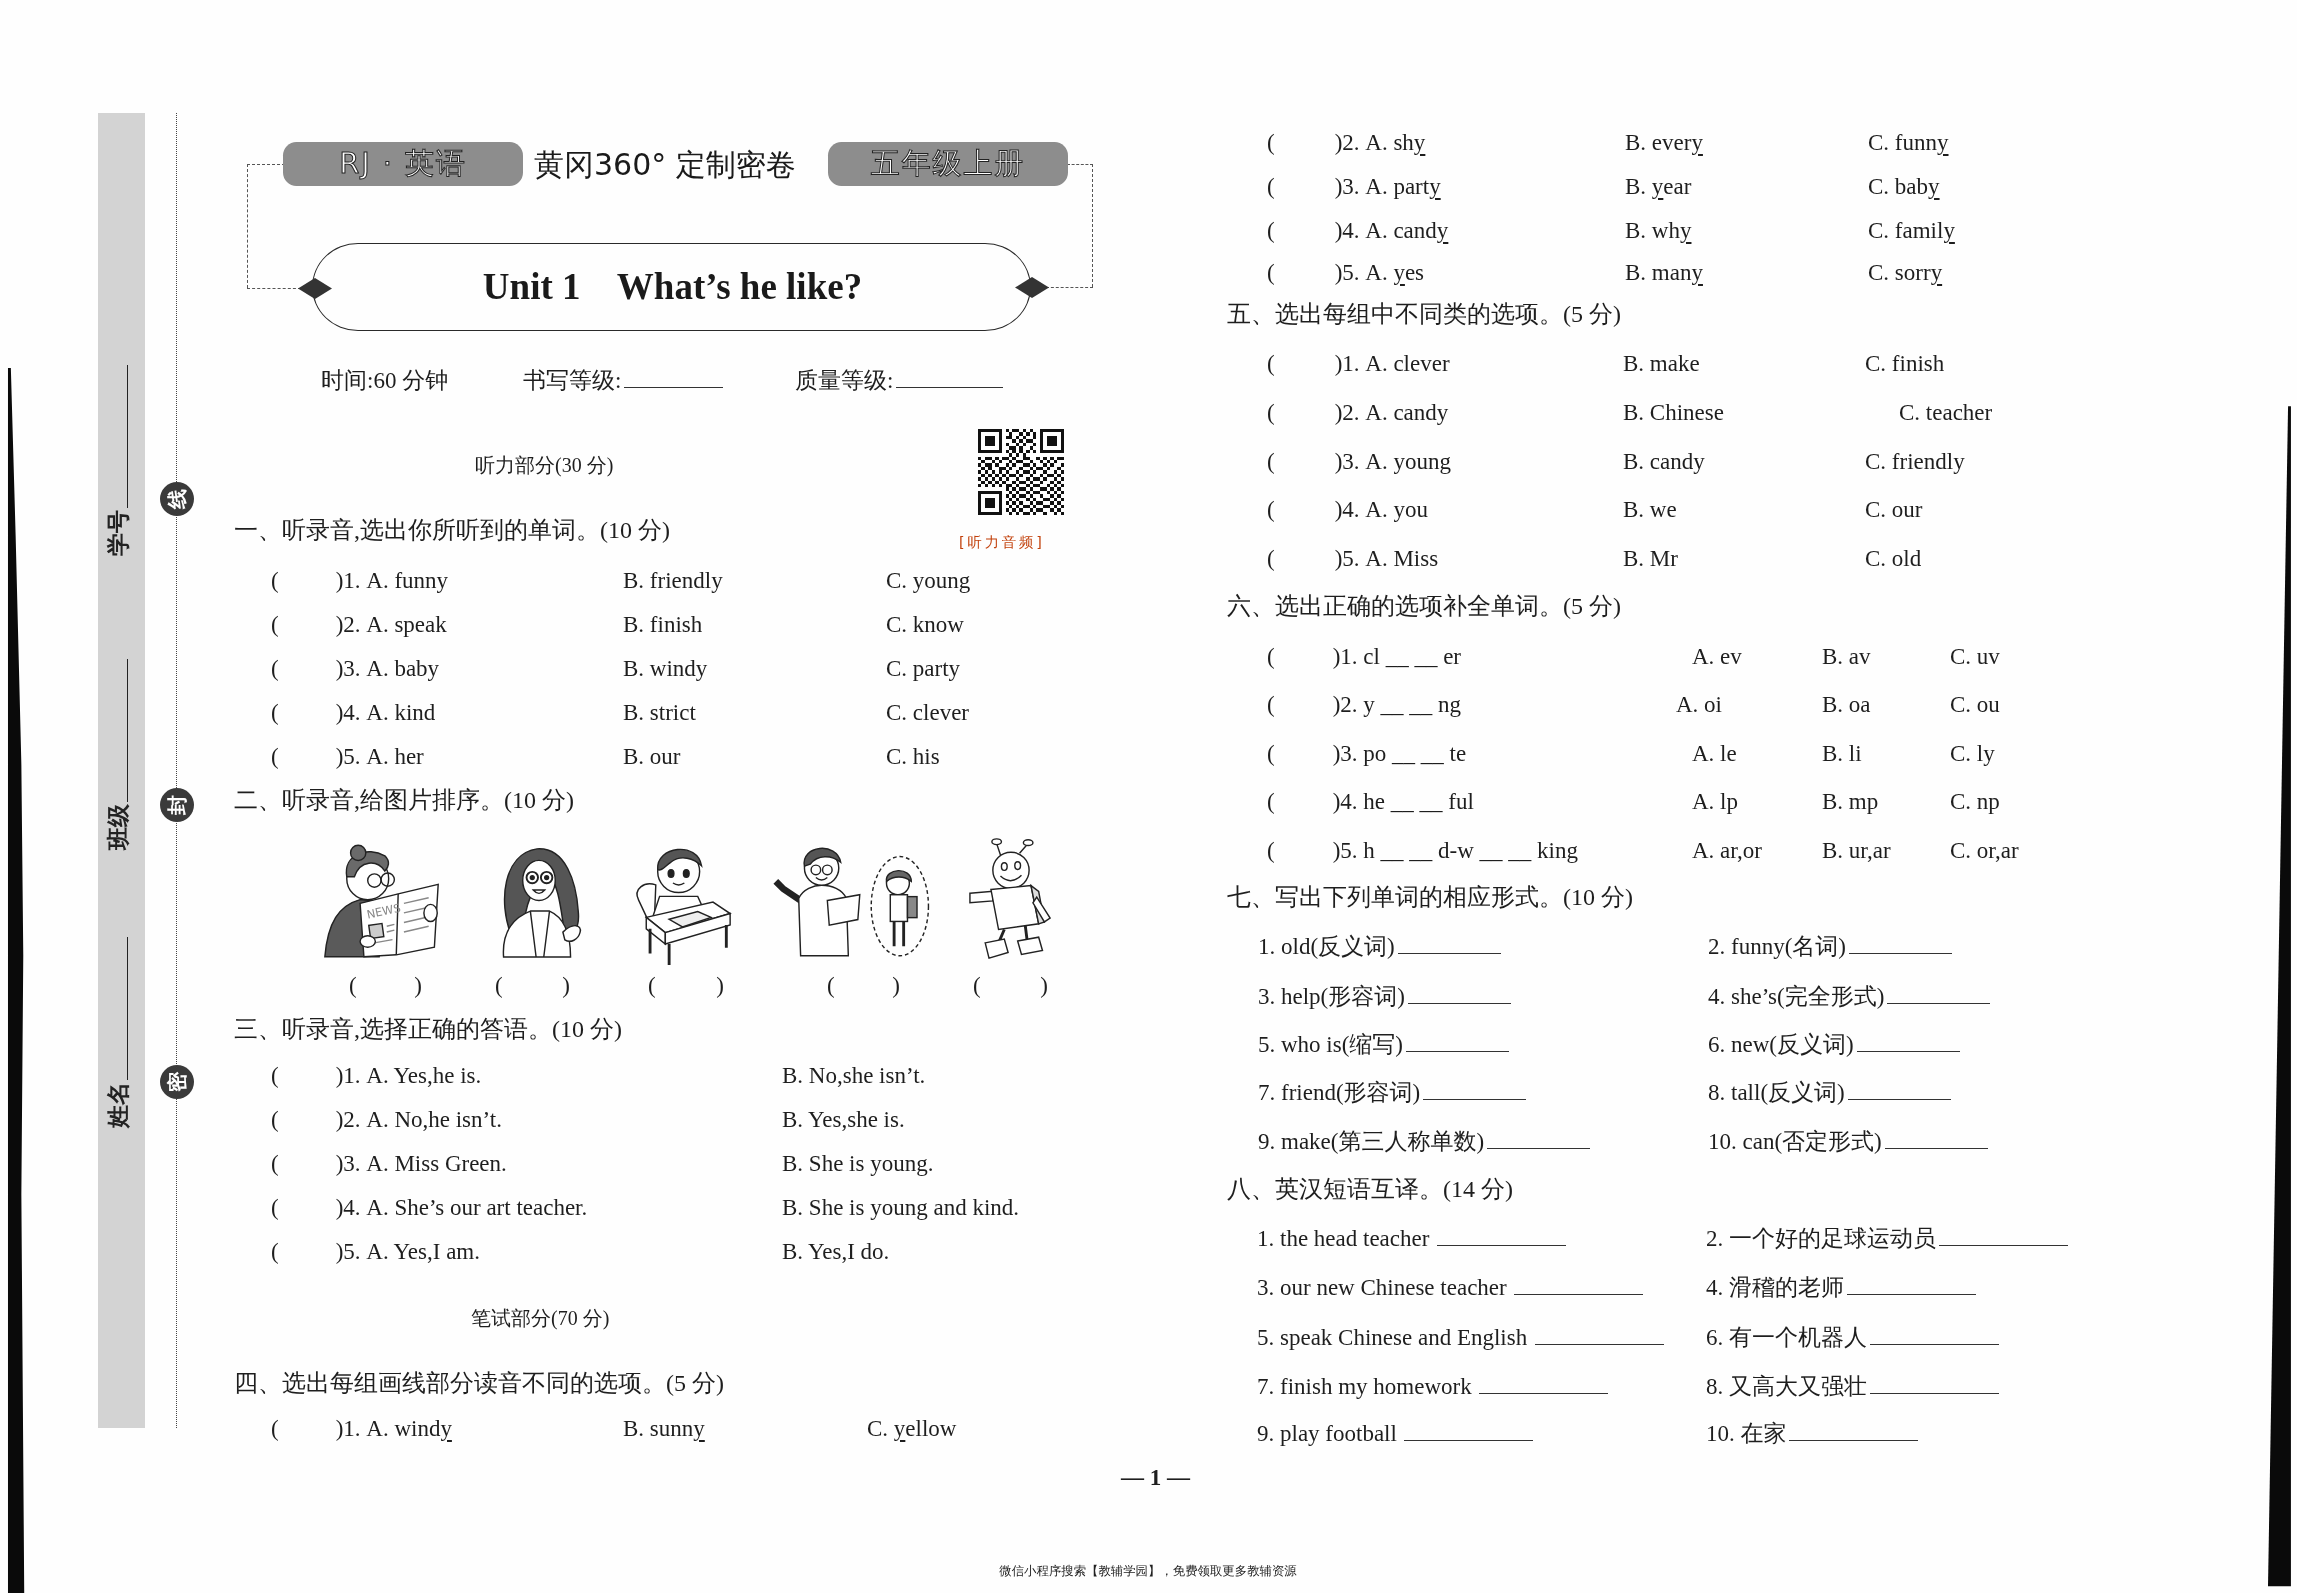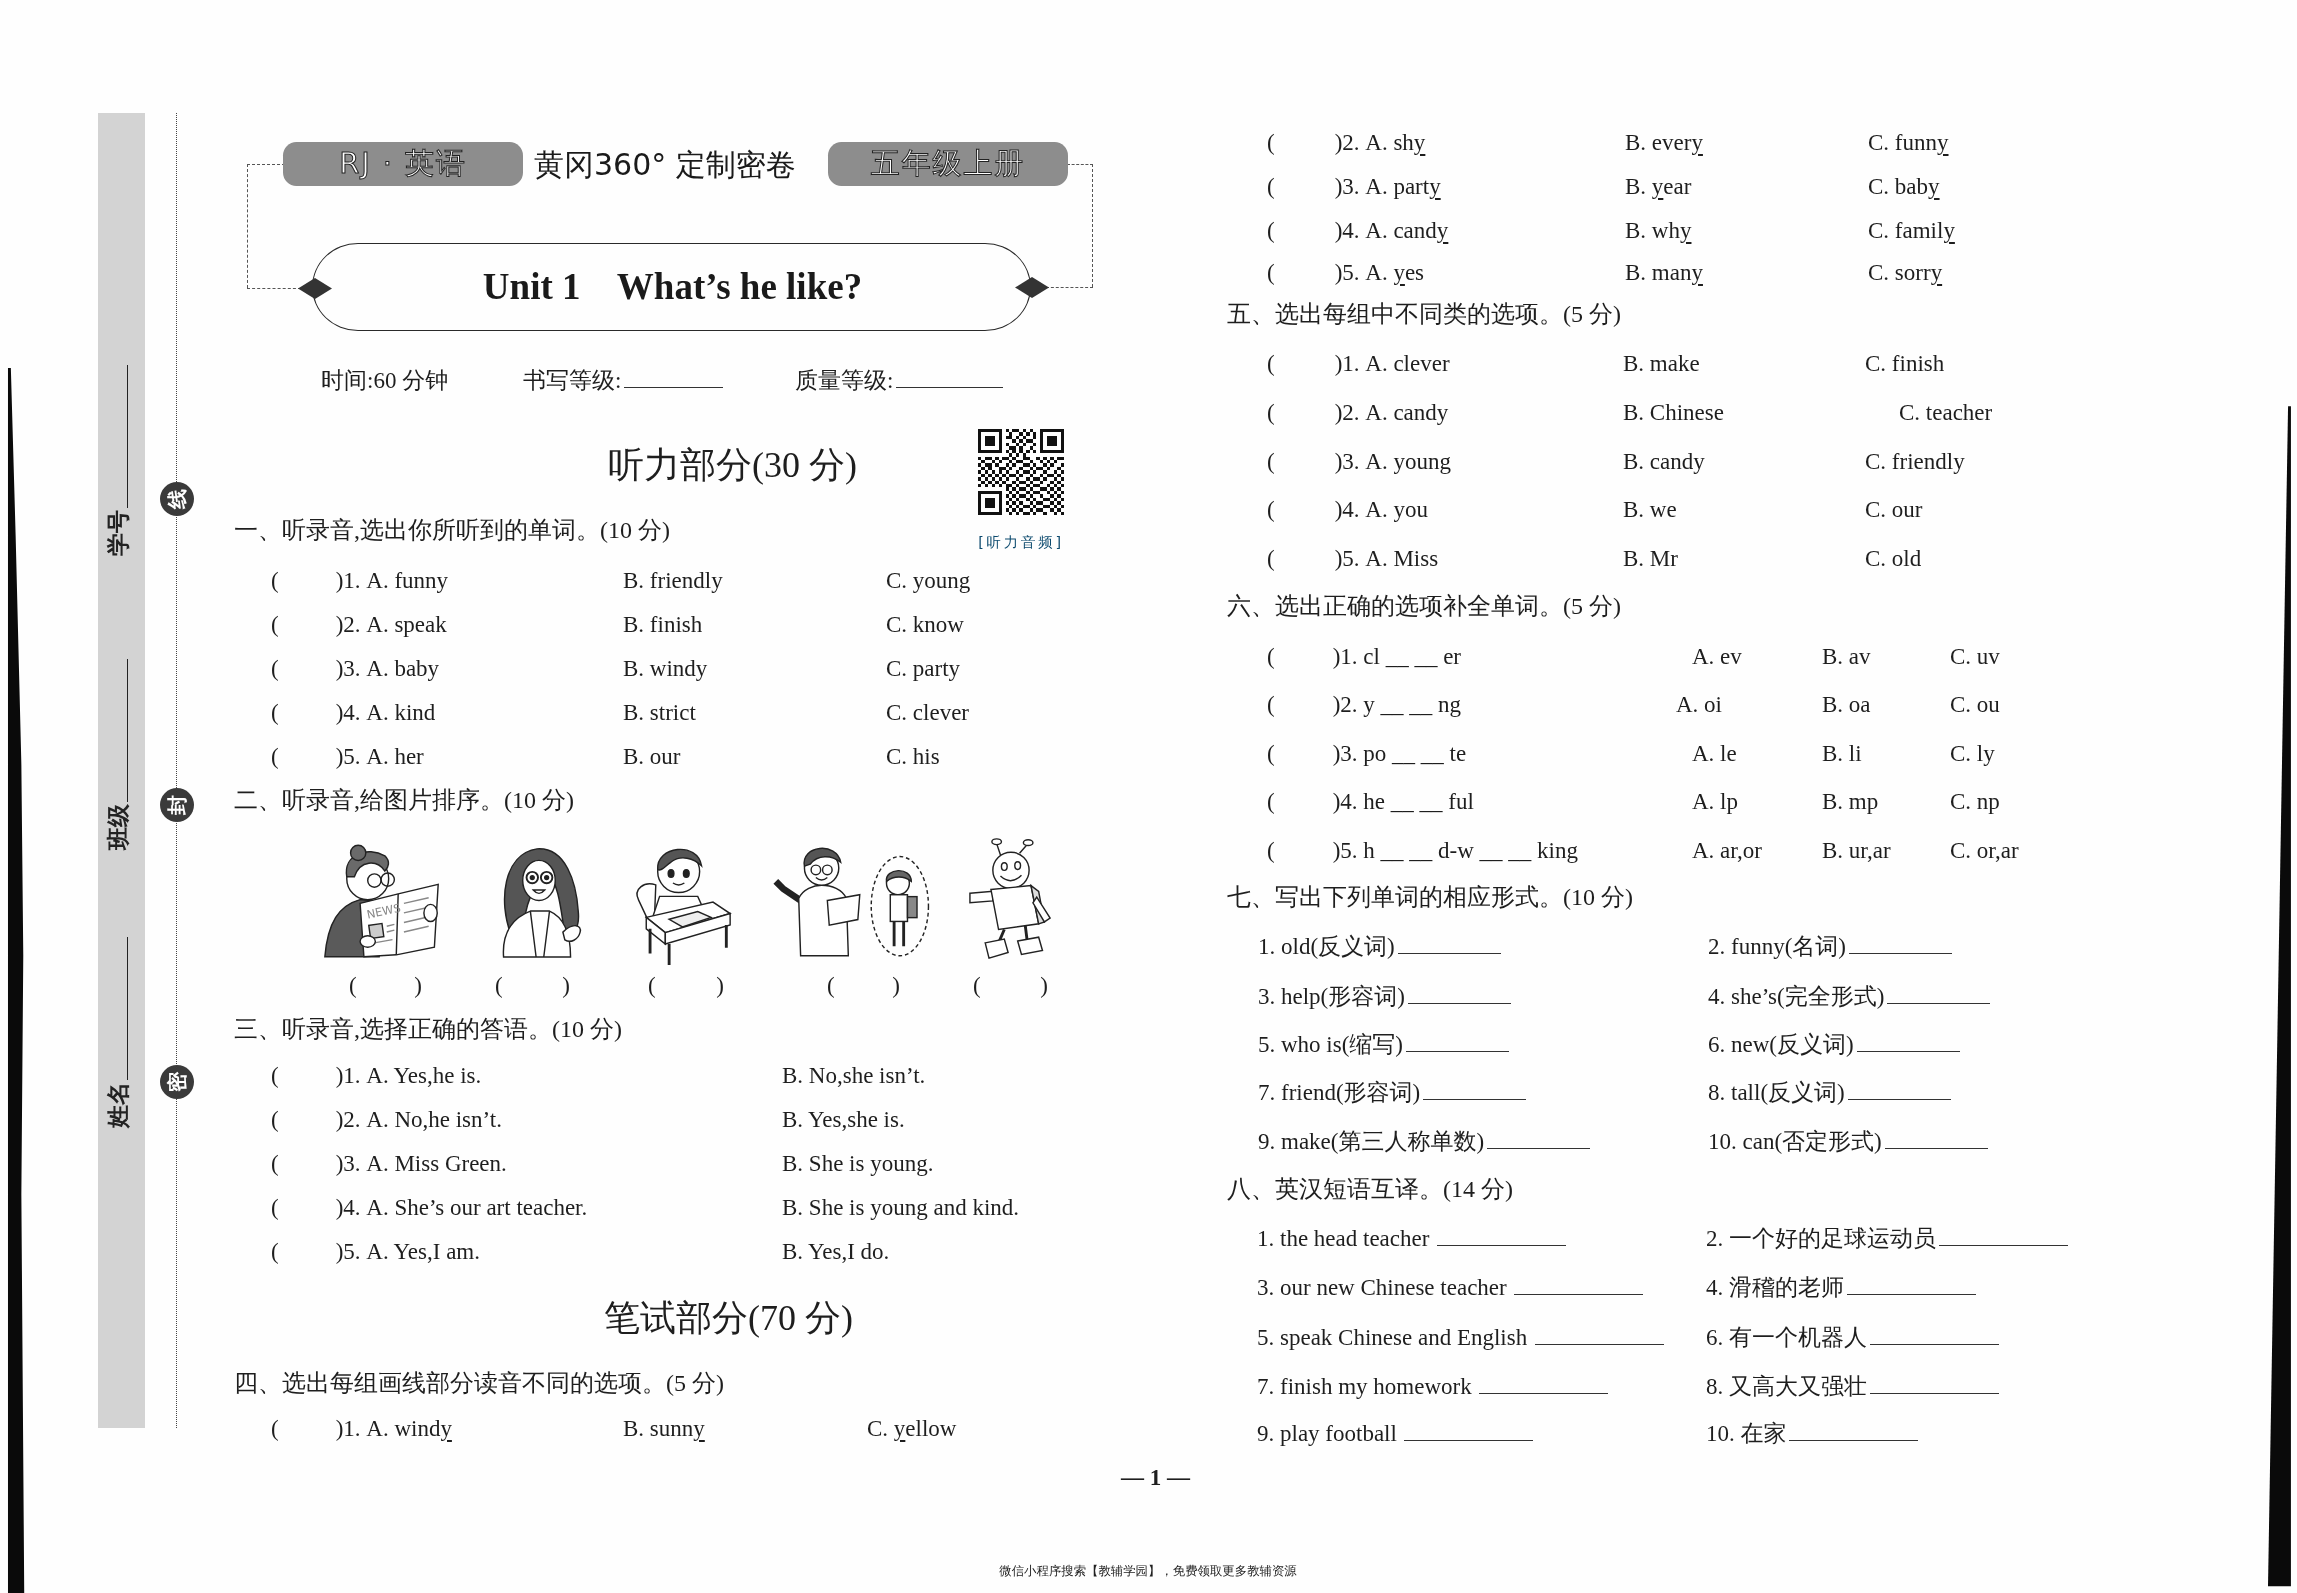--- a/index.html
+++ b/index.html
@@ -15,33 +15,33 @@
   .seal{position:absolute;width:34px;height:34px;border-radius:50%;background:#3a3a3a;color:#fff;font:bold 20px "DejaVu Sans",sans-serif;display:flex;align-items:center;justify-content:center;transform:rotate(-90deg);}
   
   .pill{position:absolute;top:142px;height:44px;width:240px;border-radius:13.4px;background:#8d8d8d;display:flex;align-items:center;justify-content:center;color:#fff;font:29px "DejaVu Sans",sans-serif;-webkit-text-stroke:1px #222;letter-spacing:1.9px;}
   .series{position:absolute;left:534px;top:145px;height:38px;line-height:38px;font:30px "DejaVu Sans",sans-serif;color:#1a1a1a;white-space:nowrap;}
   .dash-v{position:absolute;border-left:1.9px dashed #555;}
   .dash-h{position:absolute;border-top:1.9px dashed #555;}
   .titlebox{position:absolute;left:312px;top:243px;width:717px;height:86px;border:1.9px solid #2a2a2a;border-radius:46px / 44px;}
   .title{position:absolute;left:312px;top:258px;width:721px;text-align:center;font:bold 37px "Liberation Serif",serif;white-space:pre;color:#1a1a1a;line-height:57px;}
   .meta{position:absolute;top:366px;font-size:23px;line-height:29px;white-space:nowrap;}
   .blankline{display:inline-block;border-bottom:1.5px solid #333;height:21px;vertical-align:baseline;margin-left:2.9px;}
-  .part-title{position:absolute;width:382px;text-align:right;font-size:36px;line-height:31px;white-space:nowrap;}
+  .part-title{position:absolute;width:382px;text-align:left;font-size:20px;line-height:31px;white-space:nowrap;}
   .heading{position:absolute;font-size:24px;line-height:29px;white-space:nowrap;}
   .row{position:absolute;height:29px;line-height:29px;font-size:23px;white-space:nowrap;}
   .row .o{position:absolute;top:0;white-space:nowrap;}
   .ans{display:inline-block;}
   .gap{display:inline-block;width:57px;}
   .num{margin-right:5.7px;}
   .ul{text-decoration:underline;text-underline-offset:3.8px;}
   .fill{position:absolute;height:29px;line-height:29px;font-size:23px;white-space:nowrap;}
   .pic{position:absolute;}
   .picblank{position:absolute;top:971px;height:29px;line-height:29px;font-size:23px;display:flex;justify-content:space-between;}
   .qr{position:absolute;left:978px;top:428px;width:86px;height:88px;}
-  .qrcap{position:absolute;left:959px;top:533px;width:124px;text-align:center;font:14.3px "DejaVu Sans",sans-serif;color:#0c4a6e;letter-spacing:2.9px;}
+  .qrcap{position:absolute;left:959px;top:533px;width:124px;text-align:left;font:14.3px "DejaVu Sans",sans-serif;color:#c2410c;letter-spacing:2.9px;}
   .pageno{position:absolute;left:1060px;top:1463px;width:191px;text-align:center;font:bold 23px "Liberation Serif",serif;line-height:29px;}
   .footer{position:absolute;left:909px;top:1562px;width:478px;text-align:center;font:12.4px "DejaVu Sans",sans-serif;color:#222;line-height:17px;}
 </style>
 </head>
 <body>
 
 <svg class="edge" width="2297" height="1593" viewBox="0 0 2403 1667">
   <polygon points="8,385 11,385 16,560 22,800 24,1000 22,1250 25,1667 8,1667" fill="#0a0a0a"></polygon>
   <polygon points="2394,425 2397,425 2397,1660 2373,1660" fill="#0a0a0a"></polygon>
 </svg>

